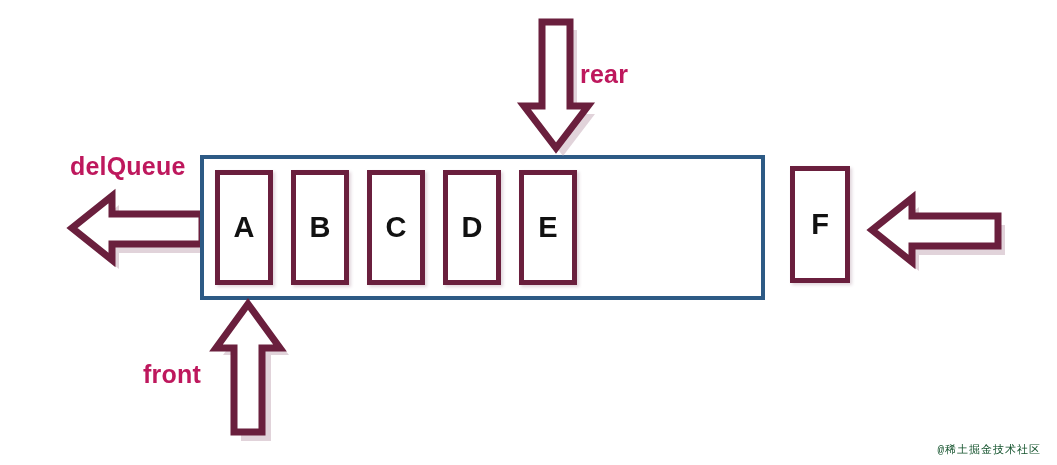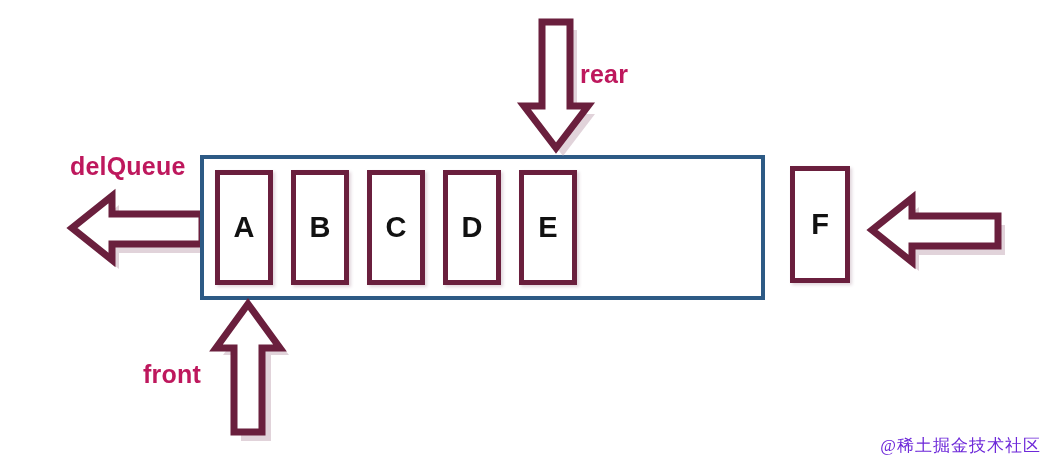--- a/index.html
+++ b/index.html
@@ -76,23 +76,23 @@
   }
   .arrow-shadow {
     fill: #c9aebb;
     opacity: 0.55;
   }
   
   #watermark {
     position: absolute;
     right: 16px;
     bottom: 8px;
-    font-family: Liberation Serif, serif;
-    font-size: 17px;
-    color: #6d28d9;
+    font-family: Liberation Mono, monospace;
+    font-size: 11px;
+    color: #14532d;
     letter-spacing: 1px;
     user-select: none;
   }
 </style>
 </head>
 <body>
 
 <div id="canvas">
 
   <div class="lbl" id="del-queue-label" style="left:70px; top:152px; font-size:25px;">delQueue</div>

